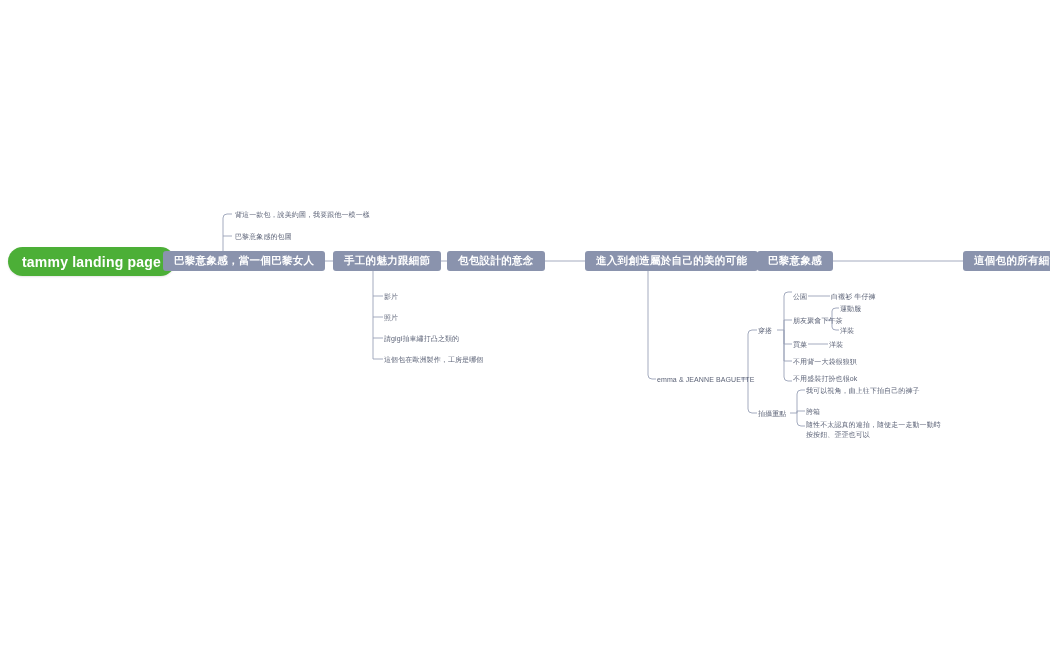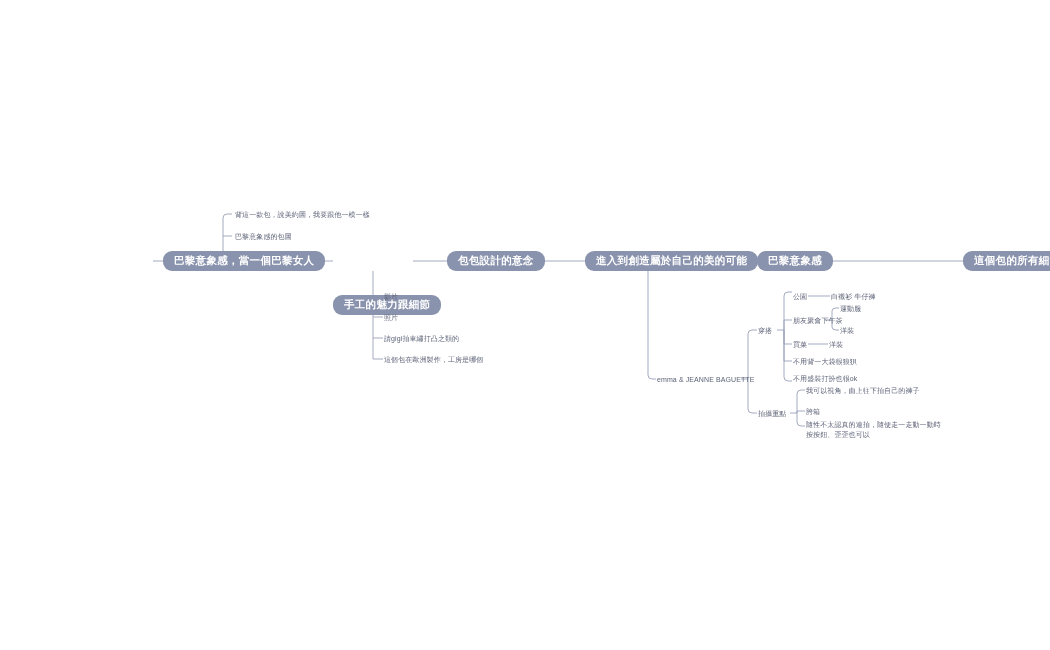--- a/index.html
+++ b/index.html
@@ -46,21 +46,21 @@
     font-weight: bold;
     letter-spacing: 0.2px;
     padding: 0 14px;
     height: 29px;
     box-shadow: 0 1px 2px rgba(0,0,0,0.10);
   }
   
   .node.lvl1 {
     background: #8a93ad;
     color: #ffffff;
-    border-radius: 9px;
+    border-radius: 3px;
     font-size: 10.5px;
     font-weight: bold;
     padding: 0 11px;
     height: 20px;
     letter-spacing: 0.3px;
     text-align: center;
   }
   
   .node.leaf {
     color: #5c6377;
@@ -131,26 +131,29 @@
 
       <path d="M808,344 L828,344"></path>
 
       <path d="M790,413 L797,413"></path>
       <path d="M797,413 L797,394 Q797,390 801,390 L805,390"></path>
       <path d="M797,413 L797,411 Q797,411 801,411 L805,411"></path>
       <path d="M797,413 L797,422 Q797,426 801,426 L805,426"></path>
     </g>
   </svg>
 
+  <div class="node root" style="left:8px; top:247px;">
+    <span>tammy landing page</span>
+  </div>
 
   <div class="node lvl1" style="left:163px; top:251px;">
     <span>巴黎意象感，當一個巴黎女人</span>
   </div>
 
-  <div class="node lvl1" style="left:333px; top:251px;margin-top:44px;">
+  <div class="node lvl1" style="left:333px; top:251px;">
     <span>手工的魅力跟細節</span>
   </div>
 
   <div class="node lvl1" style="left:447px; top:251px;">
     <span>包包設計的意念</span>
   </div>
 
   <div class="node lvl1" style="left:585px; top:251px;">
     <span>進入到創造屬於自己的美的可能</span>
   </div>

